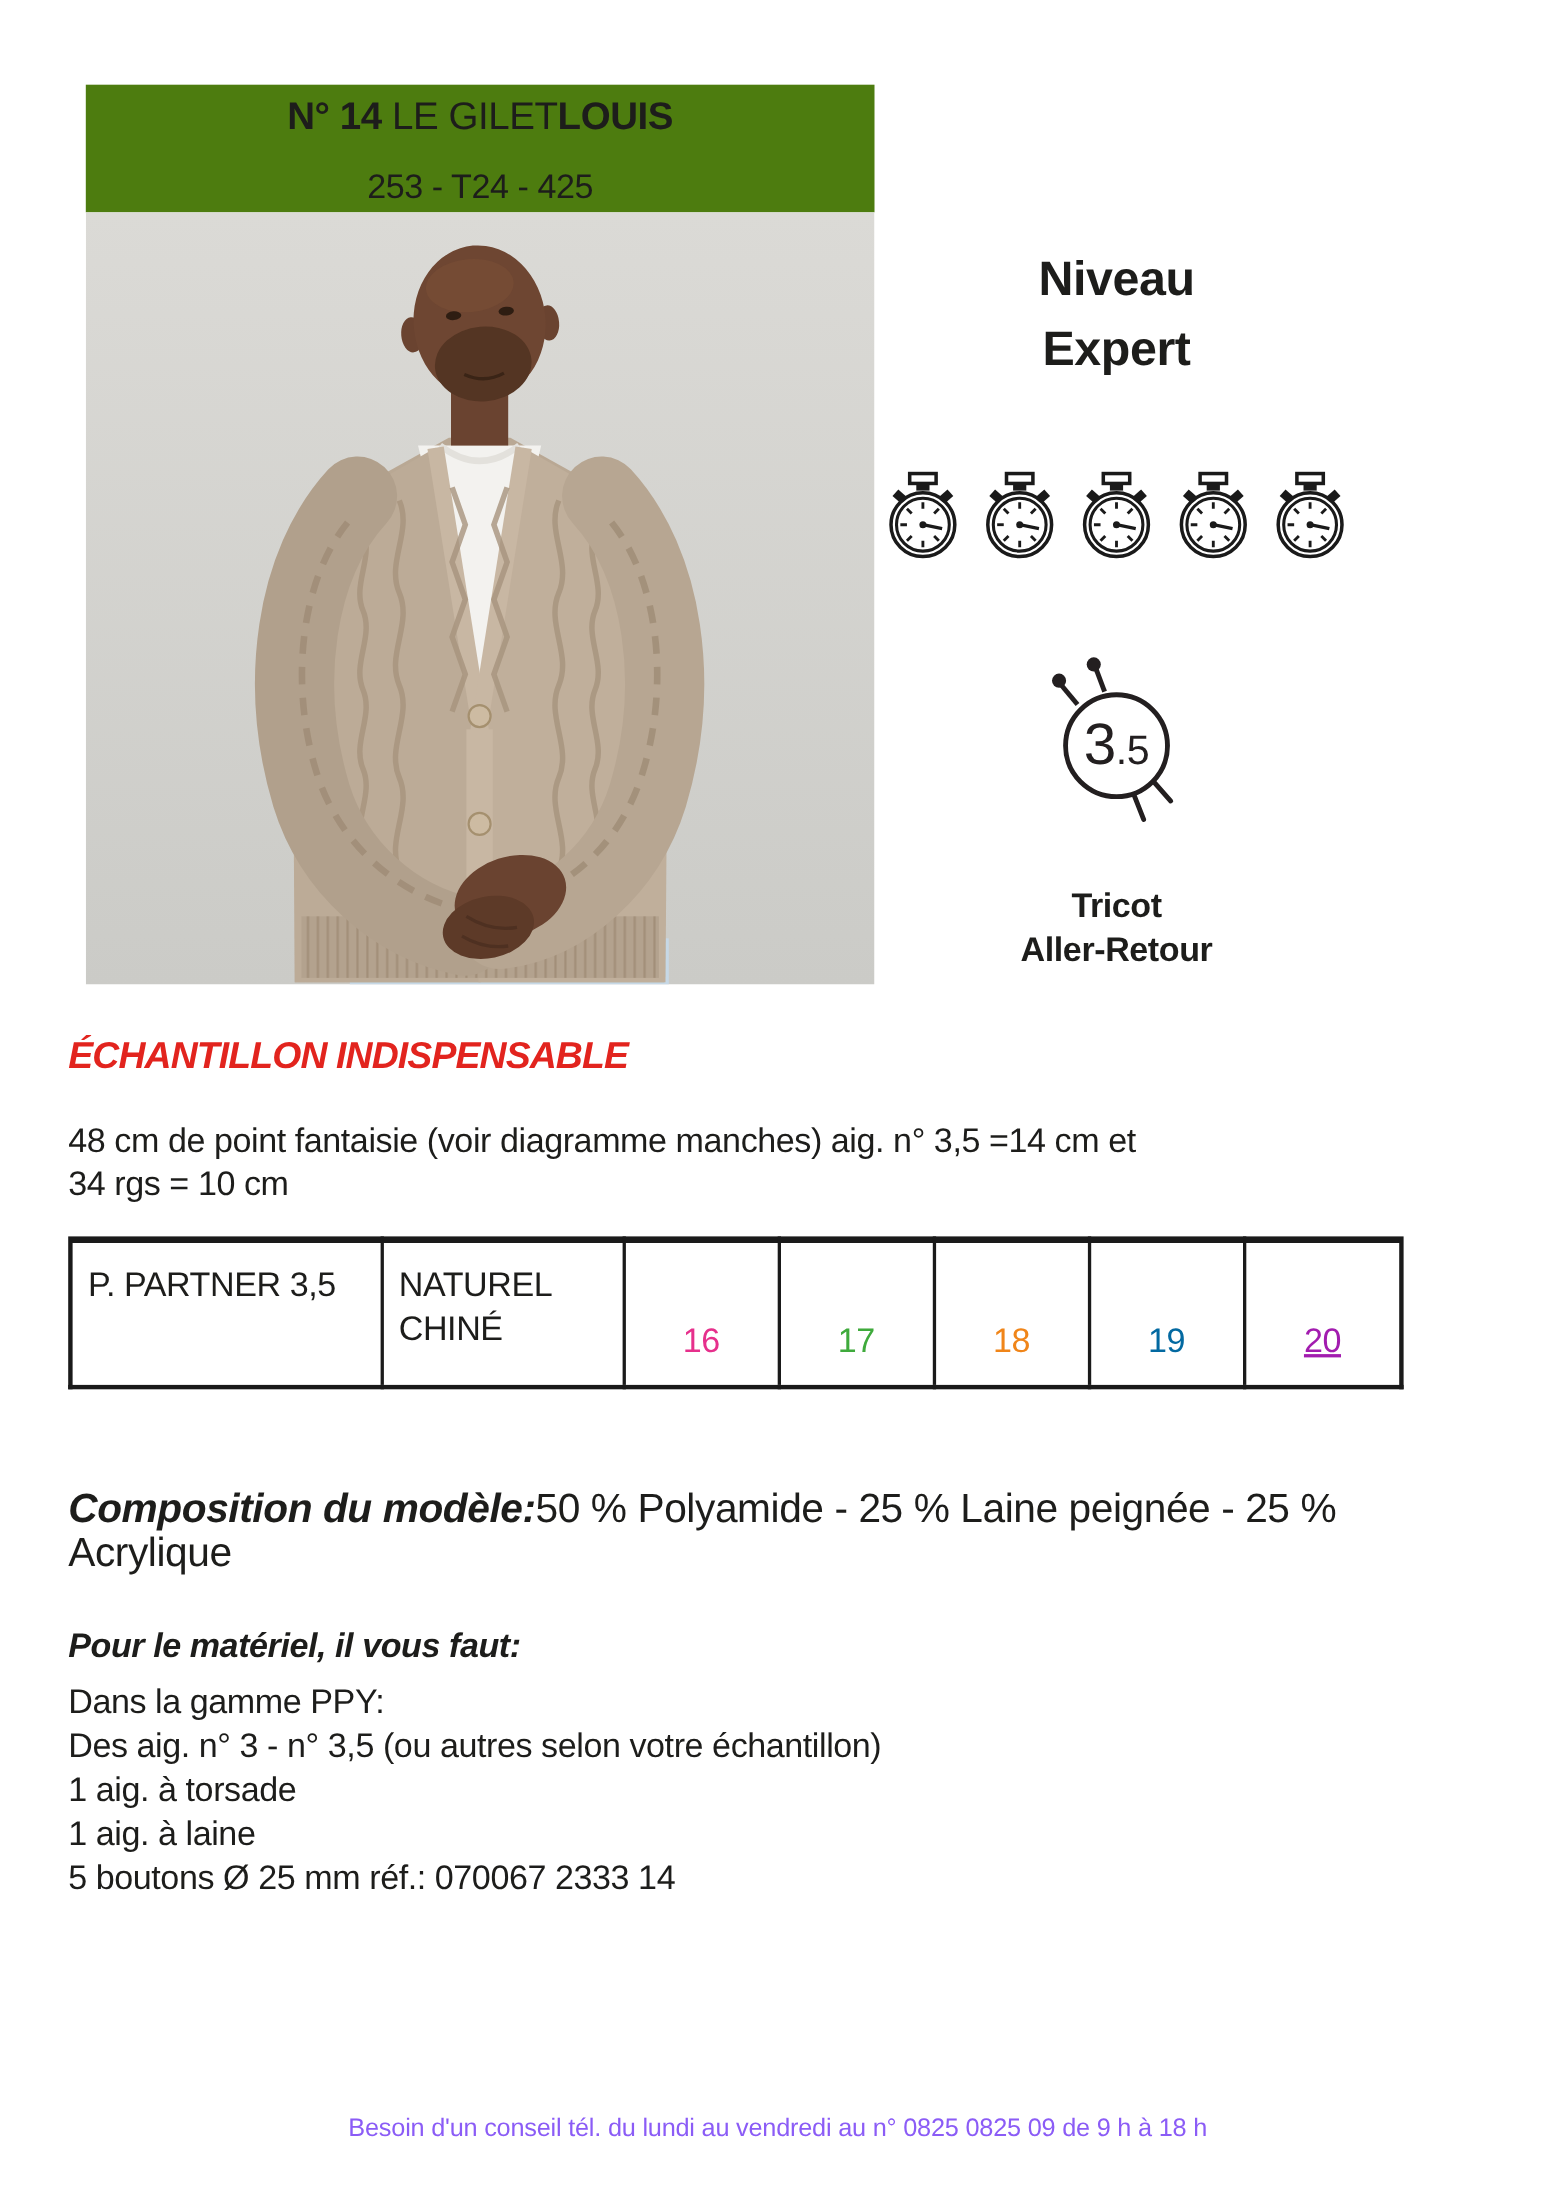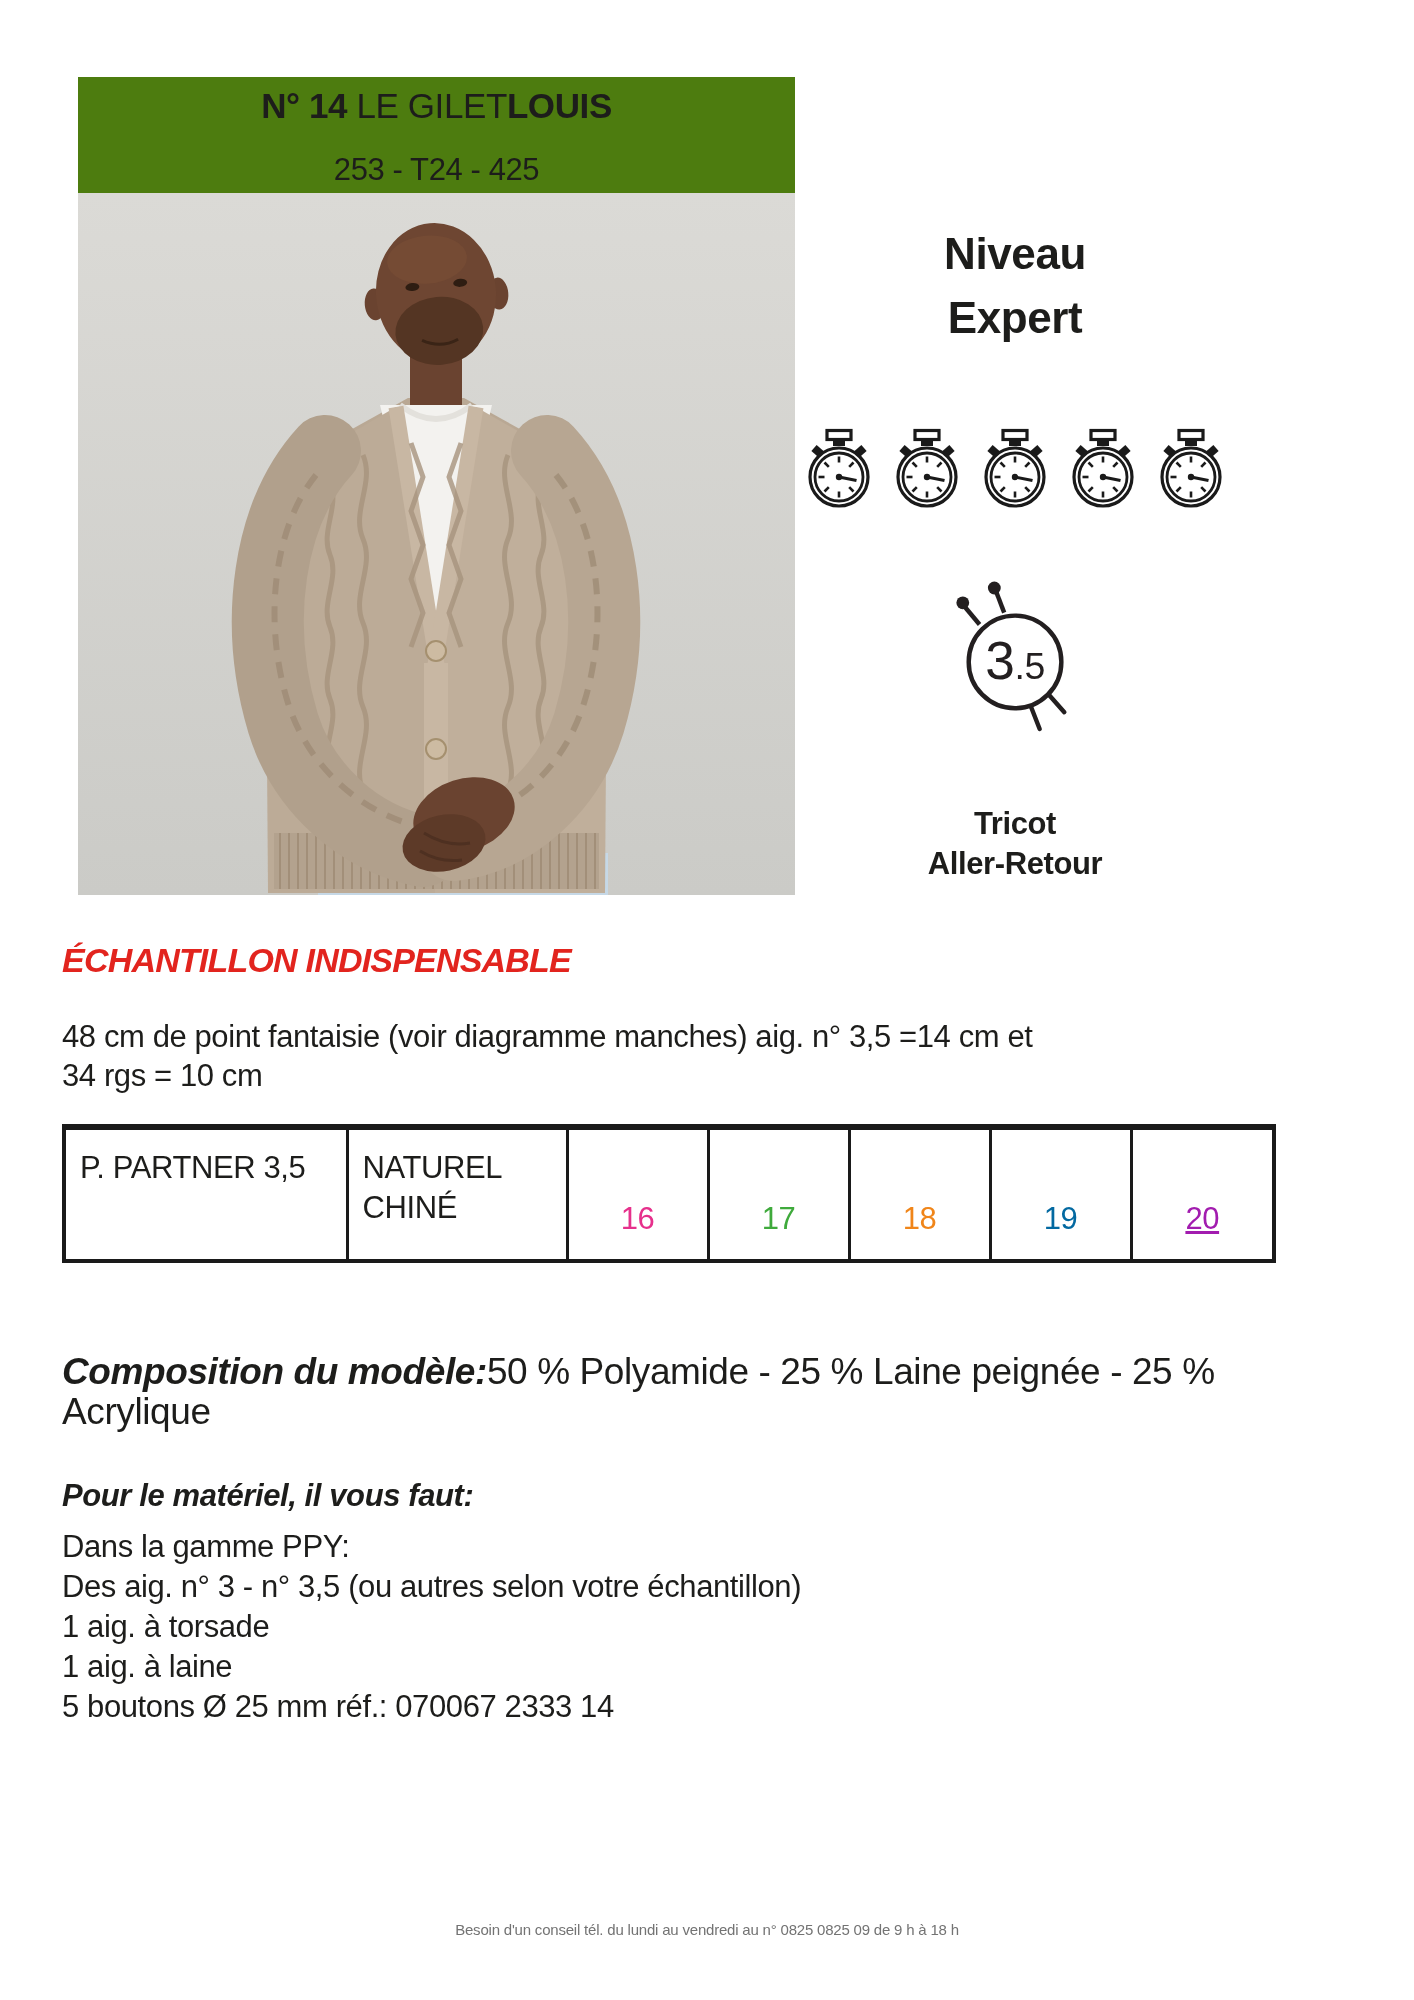--- a/index.html
+++ b/index.html
@@ -20,21 +20,21 @@
 
   
   .photo { left:78px; top:193px; width:717px; height:702px; }
   .photo svg { display:block; }
 
   
   .niveau { left:795px; top:222px; width:440px; text-align:center;
             font-size:44px; font-weight:bold; line-height:64px; }
   .timers { left:797px; top:428px; width:436px; height:84px;
             display:flex; justify-content:center; align-items:flex-start; gap:14px; }
-  .needle-badge { left:948px; top:578px; width:138px; height:158px;text-decoration:underline; }
+  .needle-badge { left:948px; top:594px; width:138px; height:158px;text-decoration:underline; }
   .technique { left:795px; top:804px; width:440px; text-align:center;
                font-size:31px; font-weight:bold; line-height:40px; }
 
   
   .gauge-heading { left:62px; top:941px; width:1300px;
                    font-size:34px; font-weight:bold; font-style:italic; letter-spacing:-0.8px; }
   .gauge-text { left:62px; top:981px; width:1310px; font-size:31px; line-height:39px;margin-top:36px; }
 
   
   .size-table-wrap { left:62px; top:1124px; width:1210px; }
@@ -50,21 +50,21 @@
   
   .composition { left:62px; top:1352px; width:1340px; font-size:37px; line-height:40px; }
   .composition .lbl { font-weight:bold; font-style:italic; }
 
   
   .materials { left:62px; top:1476px; width:1300px; font-size:31px; line-height:40px; }
   .materials .mat-heading { font-weight:bold; font-style:italic; margin-bottom:11px; }
 
   
   .footer { left:0; top:1921px; width:1414px; text-align:center;
-            font-size:15px; letter-spacing:-0.2px; color:#737373; }
+            font-size:23px; letter-spacing:-0.2px; color:#8b5cf6; }
 </style>
 </head>
 <body>
 
 <div class="page">
 
   <div class="abs teal-header" style="background-color: #4d7c0f;">
     <div class="title"><span class="b">N° 14 </span><span>LE GILET</span><span class="b">LOUIS</span></div>
     <div class="ref">253 - T24 - 425</div>
   </div>

